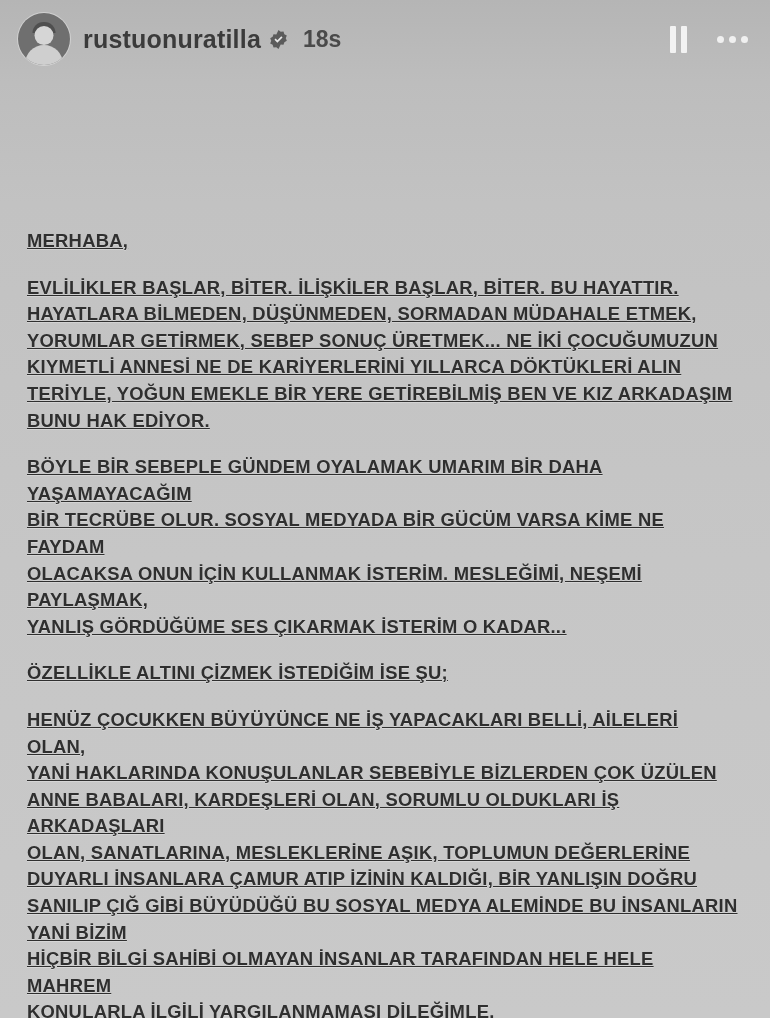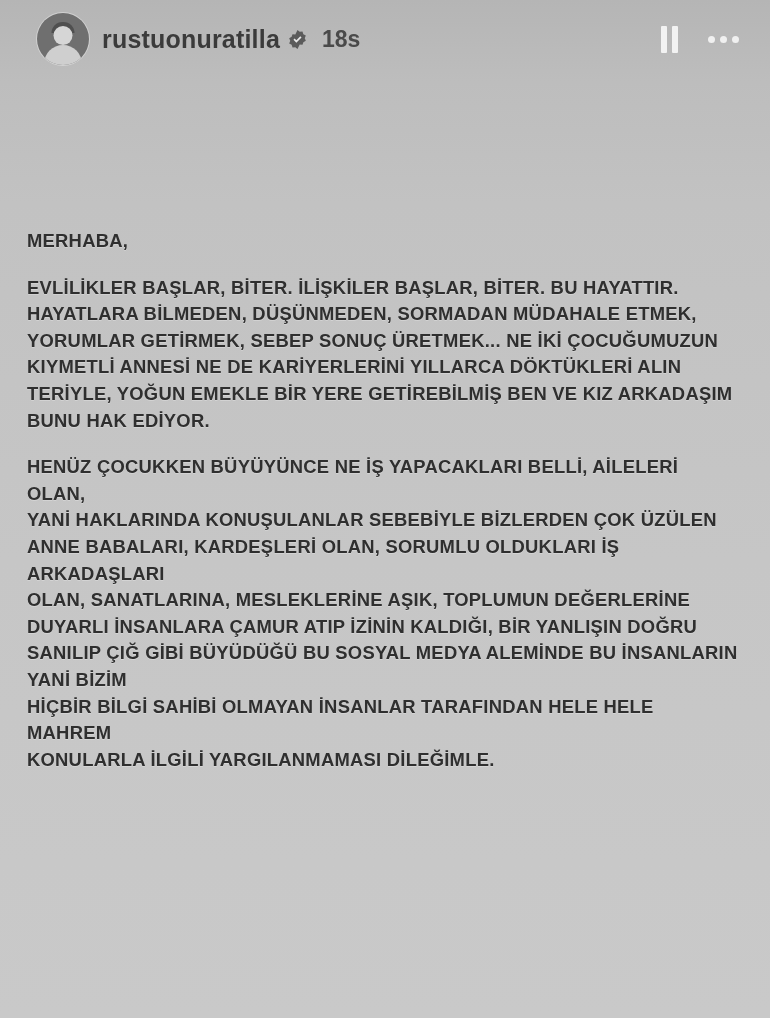--- a/index.html
+++ b/index.html
@@ -16,25 +16,25 @@
   #story {
     position: relative;
     width: 770px;
     height: 1018px;
     background: linear-gradient(180deg, #b5b5b5 0%, #bdbdbd 8%, #c2c2c2 20%, #c6c6c6 55%, #c9c9c9 100%);
     overflow: hidden;
   }
   
   .topbar {
     position: absolute;
-    top: 0; left: 10px; right: 0;
+    top: 0; left: 0; right: 0;
     height: 78px;
     display: flex;
     align-items: center;
-    padding: 0 27px;
+    padding: 0 18px;
     box-sizing: border-box;
   }
   .avatar {
     width: 52px;
     height: 52px;
     border-radius: 50%;
     background: #6f6f6f;
     overflow: hidden;
     position: relative;
     flex: 0 0 auto;
@@ -128,20 +128,21 @@
     color: #2f2f2f;
     font-size: 18.4px;
     line-height: 26.6px;
     letter-spacing: .25px;
     font-weight: bold;
     text-shadow: 0 1px 0 rgba(255,255,255,.25);
   }
   .story-text p {
     margin: 0 0 20px 0;
     white-space: pre-line;
+    text-decoration: underline;
   }
   .story-text p:last-child { margin-bottom: 0; }
   .para-tight { margin-bottom: 0 !important; }
 </style>
 </head>
 <body>
 
 <div id="story">
 
   <div class="topbar">
@@ -176,20 +177,25 @@
   </div>
 
   <div class="story-text">
     <p>MERHABA,</p>
     <p>EVLİLİKLER BAŞLAR, BİTER. İLİŞKİLER BAŞLAR, BİTER. BU HAYATTIR.
 HAYATLARA BİLMEDEN, DÜŞÜNMEDEN, SORMADAN MÜDAHALE ETMEK,
 YORUMLAR GETİRMEK, SEBEP SONUÇ ÜRETMEK... NE İKİ ÇOCUĞUMUZUN
 KIYMETLİ ANNESİ NE DE KARİYERLERİNİ YILLARCA DÖKTÜKLERİ ALIN
 TERİYLE, YOĞUN EMEKLE BİR YERE GETİREBİLMİŞ BEN VE KIZ ARKADAŞIM
 BUNU HAK EDİYOR.</p>
+    <p>BÖYLE BİR SEBEPLE GÜNDEM OYALAMAK UMARIM BİR DAHA YAŞAMAYACAĞIM
+BİR TECRÜBE OLUR.  SOSYAL MEDYADA BİR GÜCÜM VARSA KİME NE FAYDAM
+OLACAKSA ONUN İÇİN KULLANMAK İSTERİM. MESLEĞİMİ, NEŞEMİ PAYLAŞMAK,
+YANLIŞ GÖRDÜĞÜME SES ÇIKARMAK İSTERİM O KADAR...</p>
+    <p>ÖZELLİKLE ALTINI ÇİZMEK İSTEDİĞİM İSE ŞU;</p>
     <p class="para-tight">HENÜZ ÇOCUKKEN BÜYÜYÜNCE NE İŞ YAPACAKLARI BELLİ, AİLELERİ OLAN,
 YANİ HAKLARINDA KONUŞULANLAR SEBEBİYLE BİZLERDEN ÇOK ÜZÜLEN
 ANNE BABALARI, KARDEŞLERİ OLAN, SORUMLU OLDUKLARI İŞ ARKADAŞLARI
 OLAN, SANATLARINA, MESLEKLERİNE AŞIK, TOPLUMUN DEĞERLERİNE
 DUYARLI İNSANLARA ÇAMUR ATIP İZİNİN KALDIĞI, BİR YANLIŞIN DOĞRU
 SANILIP ÇIĞ GİBİ BÜYÜDÜĞÜ BU SOSYAL MEDYA ALEMİNDE BU İNSANLARIN
 YANİ BİZİM</p>
     <p>HİÇBİR BİLGİ SAHİBİ OLMAYAN İNSANLAR TARAFINDAN HELE HELE MAHREM
 KONULARLA İLGİLİ YARGILANMAMASI DİLEĞİMLE.</p>
 

